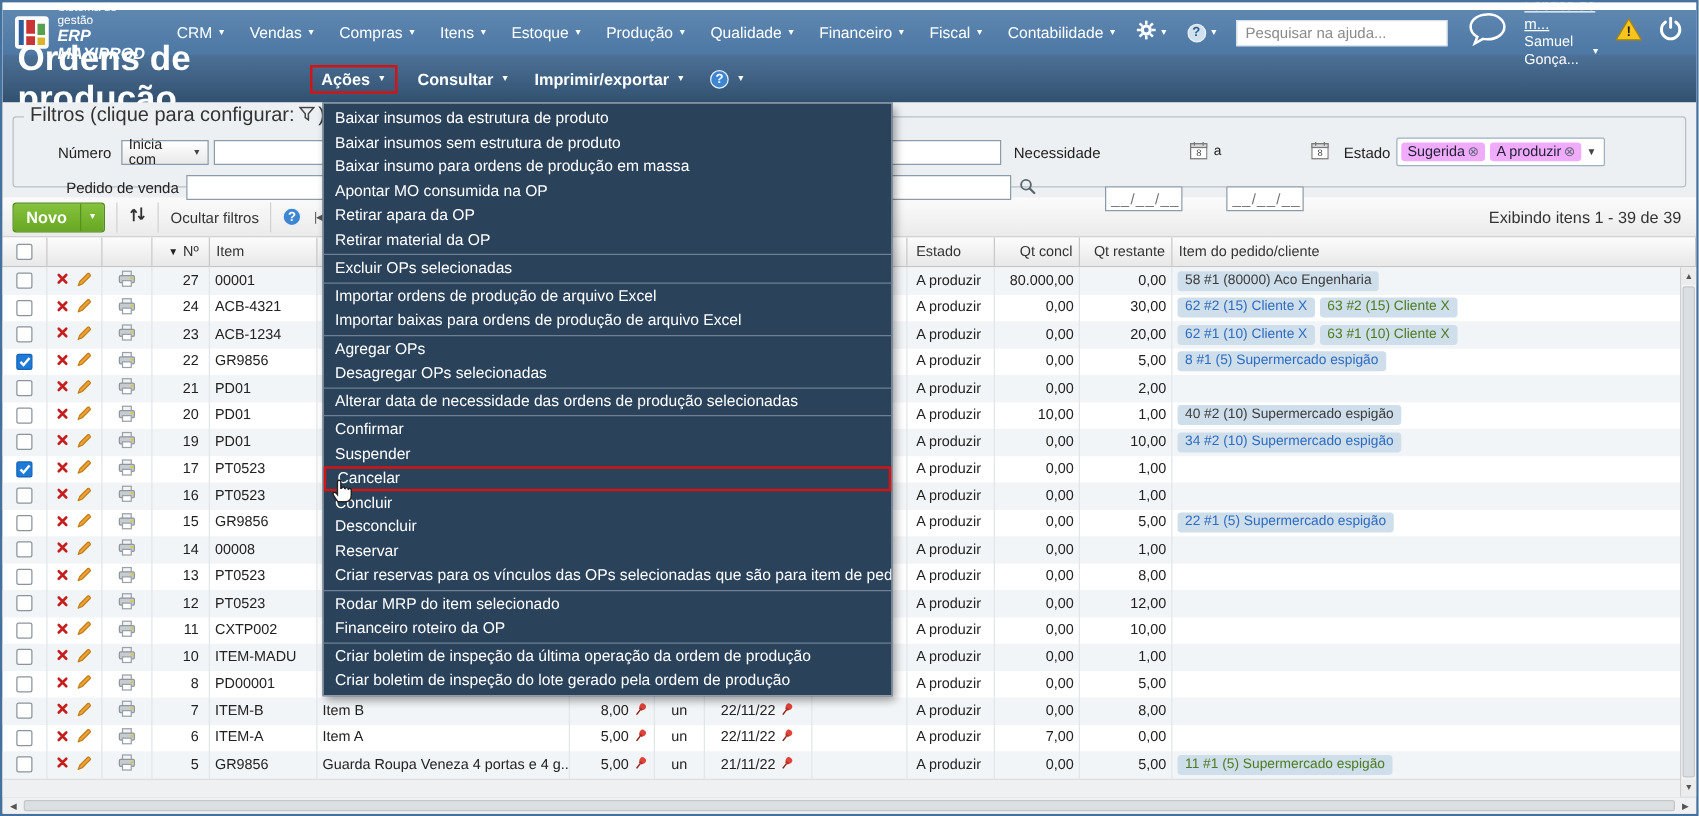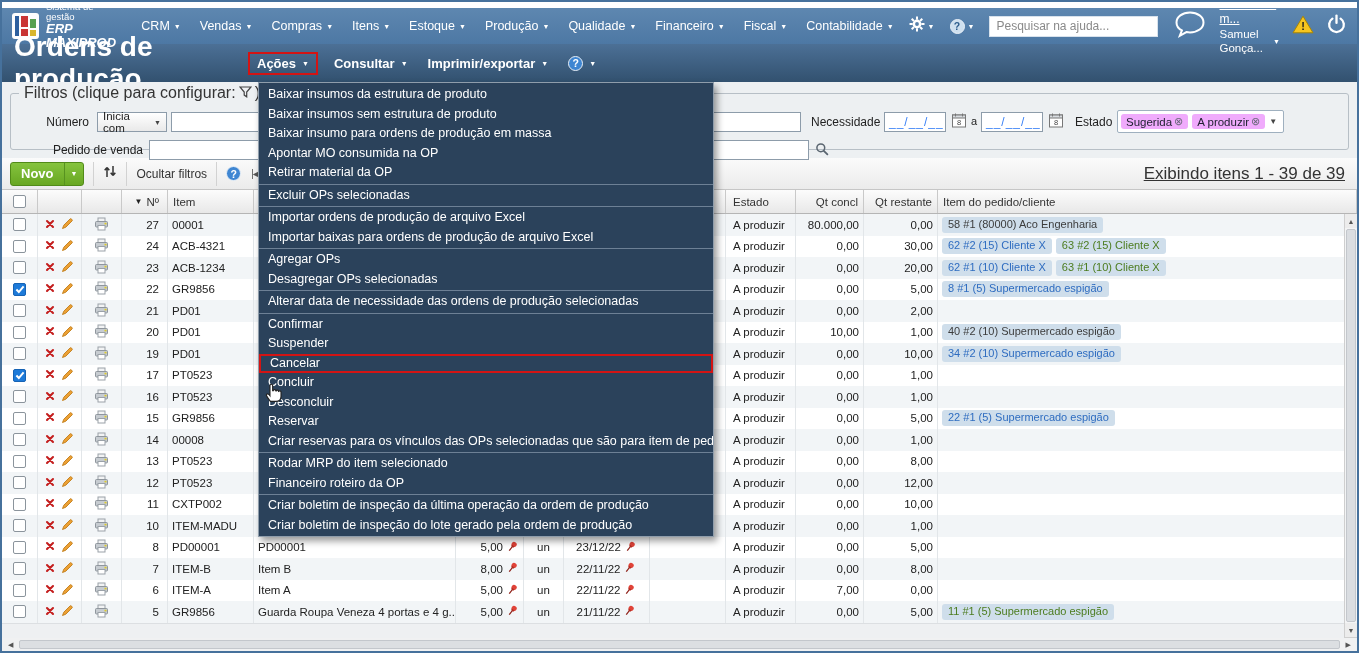--- a/index.html
+++ b/index.html
@@ -42,36 +42,36 @@
   .tmenu.redbox { border:2px solid #d31414; padding:2px 7px; margin-right:-4px; }
 
   
   .filters { height:76px; background:#edf0f2; position:relative; }
   .filters fieldset { position:absolute; left:8px; right:8px; top:2px; height:66px; border:1px solid #b7bfc6; border-radius:3px; }
   .filters legend { font-size:16px; color:#333; padding:0 5px; margin-left:8px; display:flex; align-items:center; gap:3px;margin-top:15px; }
   .f-label { position:absolute; font-size:12px; color:#222; }
   .f-input { position:absolute; height:20px; border:1px solid #8d9caa; background:#fff; font-size:12px; padding:2px 4px; color:#333; }
   .f-select { position:absolute; height:20px; border:1px solid #8d9caa; background:linear-gradient(#fff,#e9e9e9); font-size:11.5px; color:#222; display:flex; align-items:center; gap:8px; padding:0 5px; cursor:pointer; }
   .f-select .caret { color:#444; }
-  .date-box { text-align:center; color:#3b82f6; letter-spacing:1px; }
+  .date-box { text-align:center; color:#737373; letter-spacing:1px;margin-top:37px; }
   .f-ico { position:absolute; cursor:pointer; }
   .chipbox { position:absolute; height:23px; border:1px solid #9fb0bf; background:#fff; border-radius:2px; display:flex; align-items:center; gap:4px; padding:0 6px 0 3px; cursor:pointer; }
   .chip { background:#f0abfc; border-radius:3px; font-size:11.5px; color:#223; padding:1px 5px; display:flex; align-items:center; gap:2px; white-space:nowrap; }
   .chip .x { color:#667; font-size:11px; }
   .chipbox .caret { color:#444; font-size:8px; }
 
   
   .toolbar { height:32px; background:linear-gradient(#fbfbfb,#ebebeb); border-bottom:1px solid #c6c6c6; display:flex; align-items:center; padding:0 8px; }
   .novo-btn { background:linear-gradient(#85c33e,#68a722); border:1px solid #518a18; border-radius:3px; color:#fff; font-weight:bold; font-size:13px; height:24px; display:flex; align-items:stretch; cursor:pointer; }
   .novo-btn .lbl { padding:3px 10px 0; }
   .novo-btn .nc { border-left:1px solid #579220; display:flex; align-items:center; padding:0 6px; font-size:7px; }
   .tsep { width:1px; height:24px; background:#d2d2d2; margin:0 9px; }
   .tbtn { font-size:12px; color:#333; cursor:pointer; white-space:nowrap; }
   .pag-frag { font-size:10px; color:#555; margin-left:10px; letter-spacing:-1px; }
-  .paging { margin-left:auto; font-size:17px; color:#333; padding-right:4px;text-decoration:underline; }
+  .paging { margin-left:auto; font-size:13px; color:#333; padding-right:4px; }
 
   
   .grid { position:relative; }
   .ghead { display:flex; height:24px; background:linear-gradient(#fcfcfc,#e8e8e8); border-bottom:1px solid #b5b5b5; font-size:11.5px; color:#333; }
   .hcell { display:flex; align-items:center; padding:0 5px; border-right:1px solid #c9c9c9; gap:4px; }
   .sort-arrow { font-size:8px; color:#222; }
   .gbody { position:relative; height:423px; background:#fff; }
   .row { display:flex; height:21.5px; width:calc(100% - 13px); font-size:11.5px; color:#222; align-items:center; }
   .row.odd { background:#f2f5f7; }
   .cell { display:flex; align-items:center; height:100%; padding:0 4px; border-right:1px solid #e2e6e9; overflow:hidden; white-space:nowrap; }
@@ -1138,20 +1138,21 @@
       <div class="hs-thumb"></div>
       <span class="hs-btn">▶</span>
     </div>
   </div>
 
   <div class="actions-menu" id="actions-menu">
       <div class="mi">Baixar insumos da estrutura de produto</div>
       <div class="mi">Baixar insumos sem estrutura de produto</div>
       <div class="mi">Baixar insumo para ordens de produção em massa</div>
       <div class="mi">Apontar MO consumida na OP</div>
+      <div class="mi">Retirar apara da OP</div>
       <div class="mi">Retirar material da OP</div>
       <div class="msep"></div>
       <div class="mi">Excluir OPs selecionadas</div>
       <div class="msep"></div>
       <div class="mi">Importar ordens de produção de arquivo Excel</div>
       <div class="mi">Importar baixas para ordens de produção de arquivo Excel</div>
       <div class="msep"></div>
       <div class="mi">Agregar OPs</div>
       <div class="mi">Desagregar OPs selecionadas</div>
       <div class="msep"></div>

